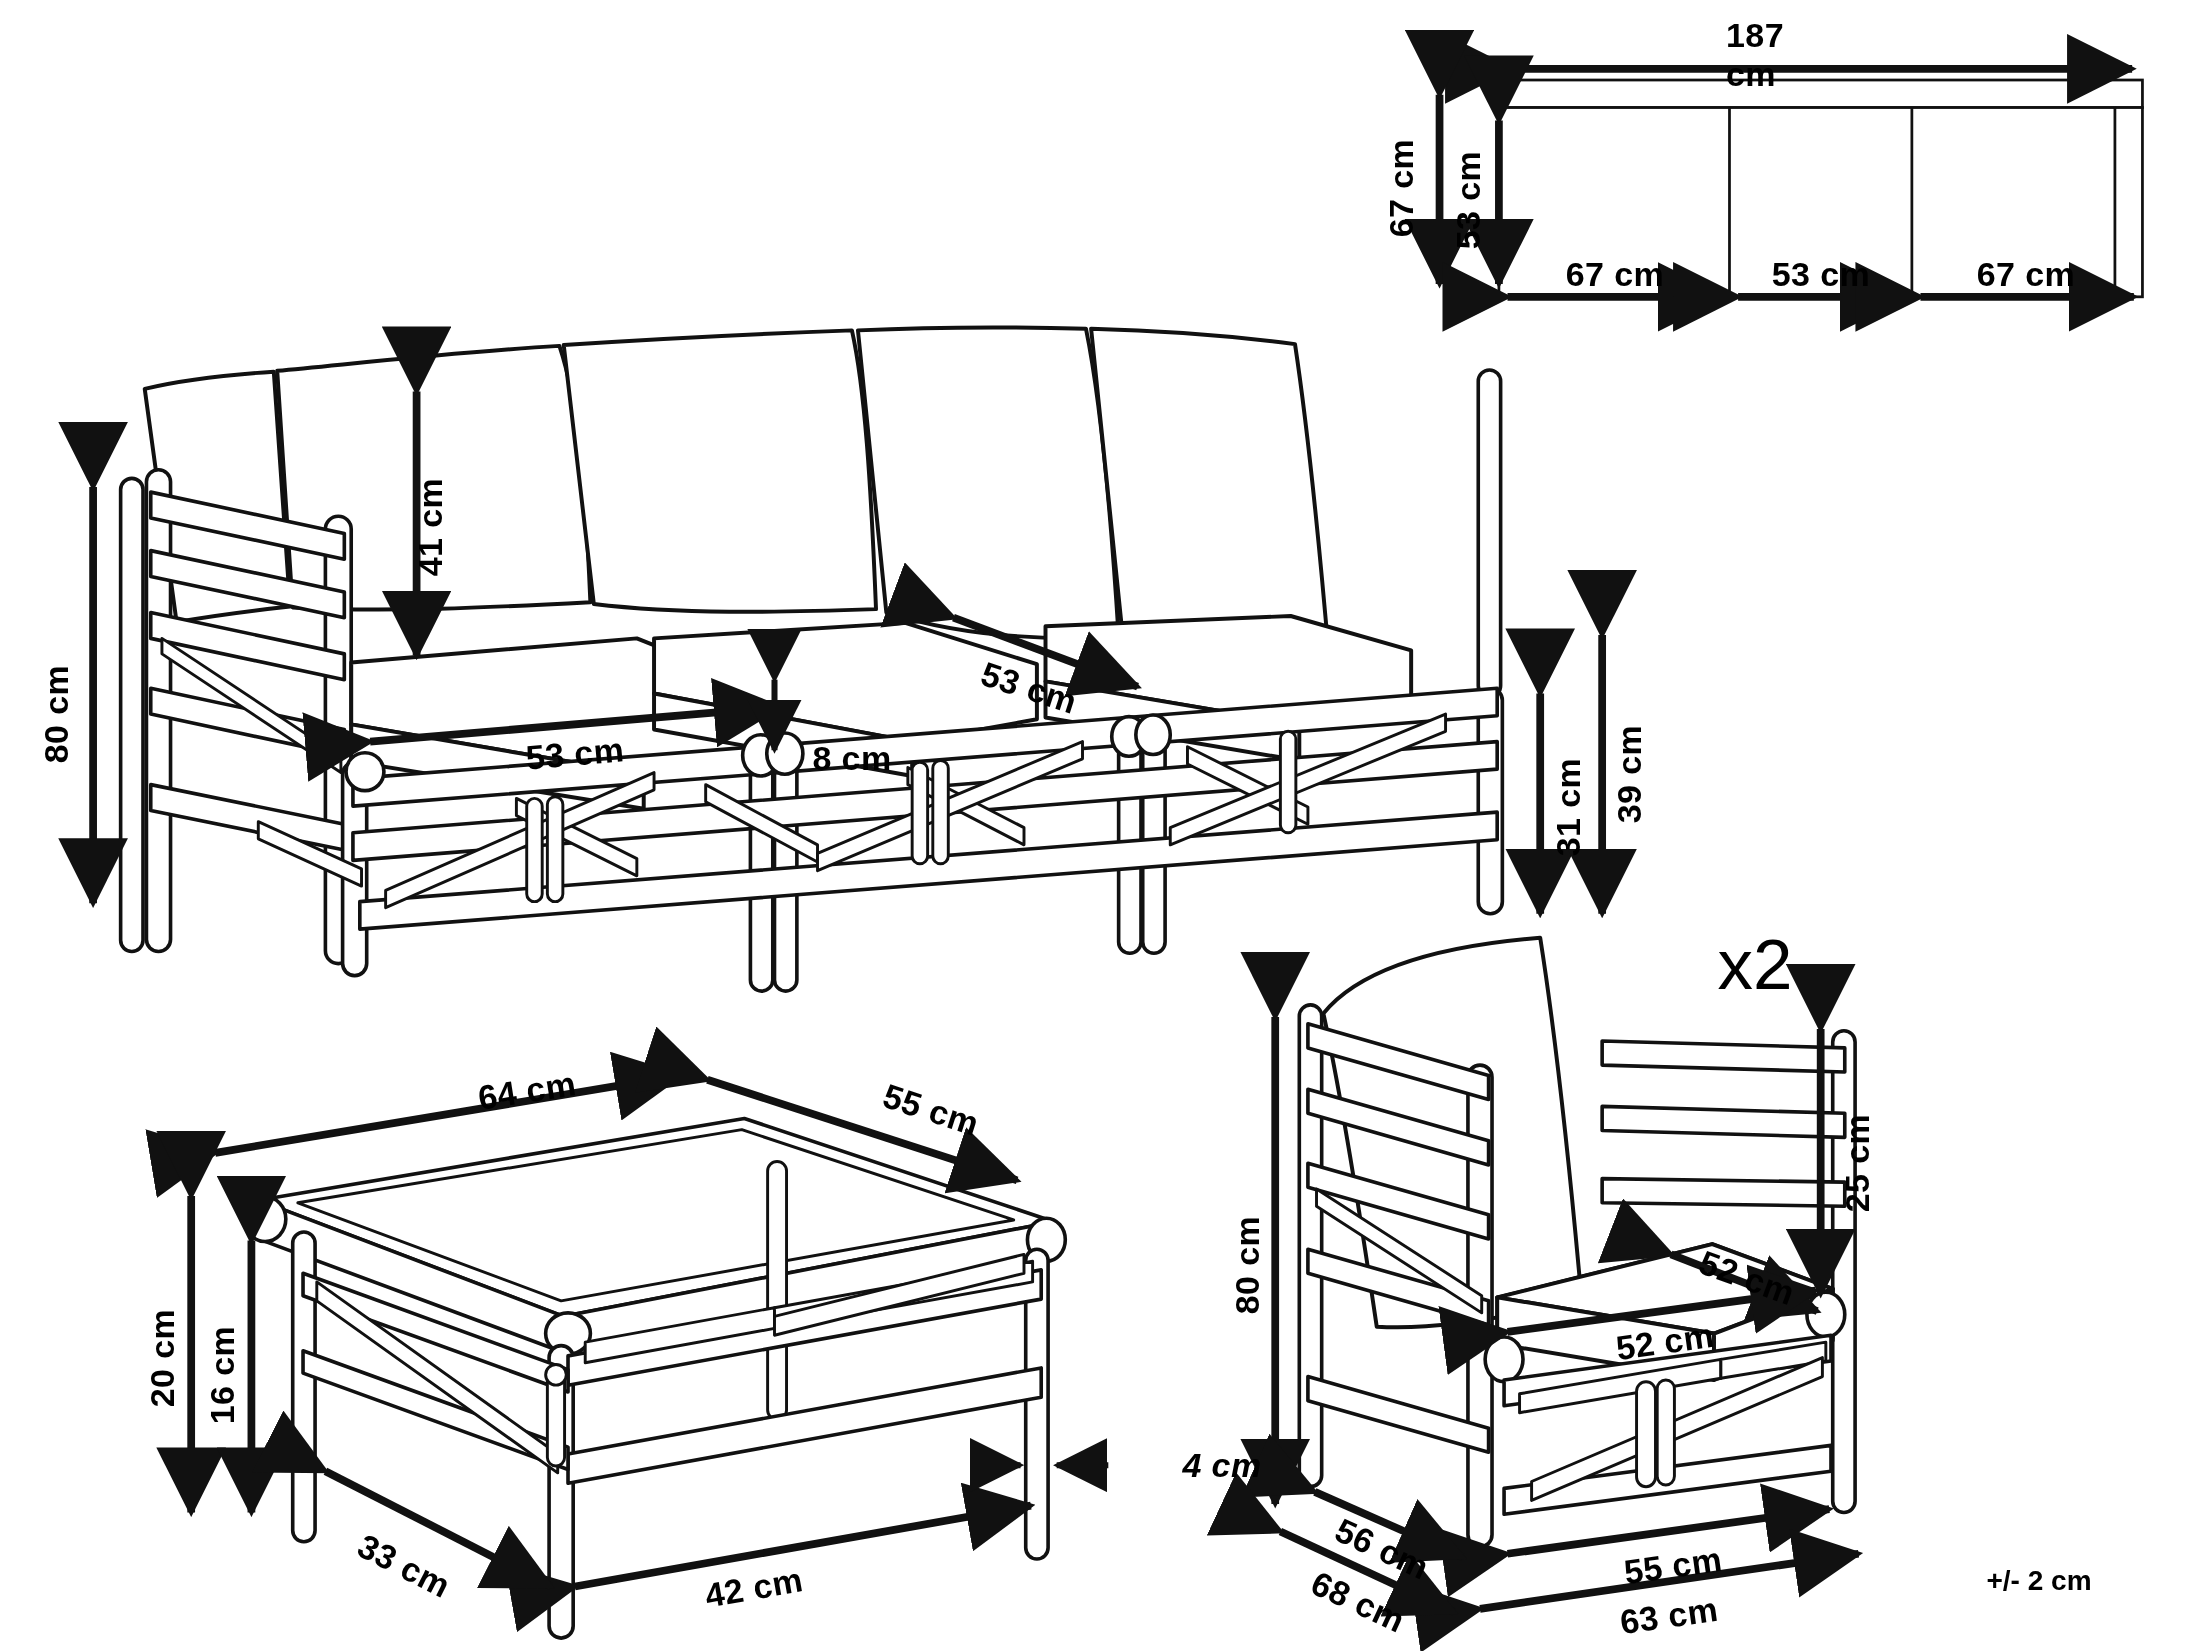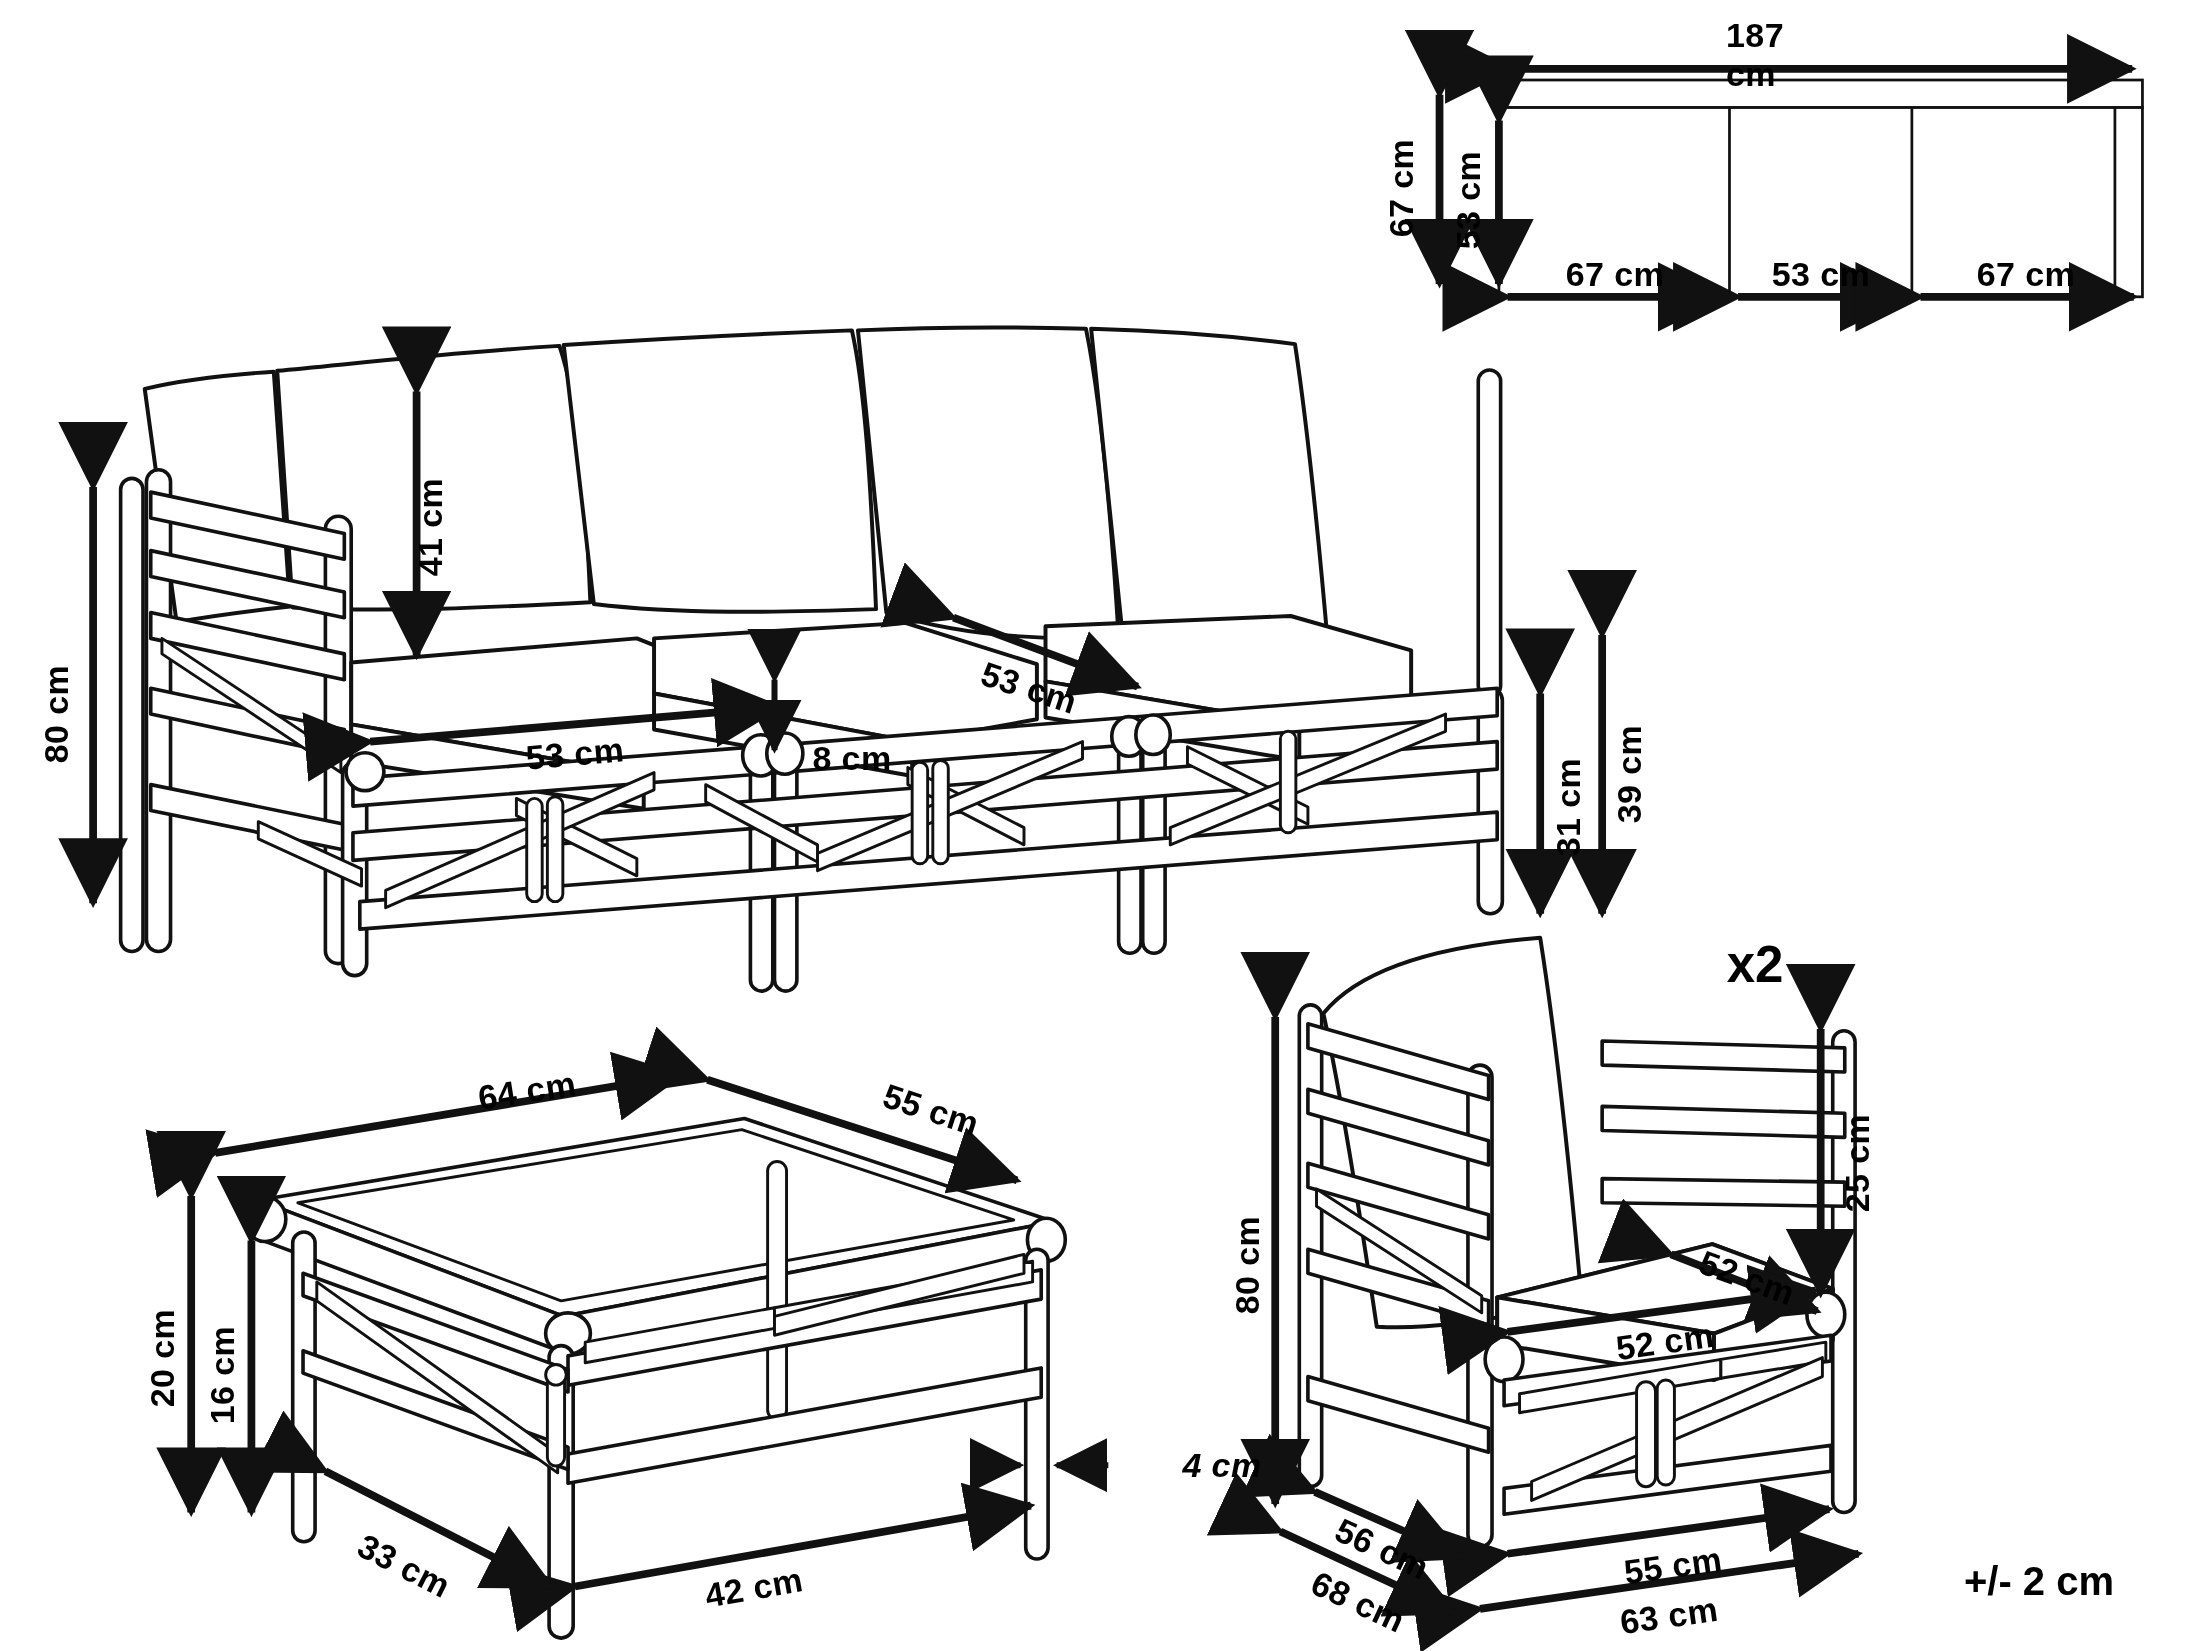--- a/index.html
+++ b/index.html
@@ -19,25 +19,25 @@
   .arrowhead{fill:#111111;}
   .dimtext{
     font-family:"Liberation Sans", sans-serif;
     font-weight:bold;
     fill:#141414;
     font-size:34px;
     letter-spacing:0.4px;
   }
   .bigtext{
     font-family:"Liberation Sans", sans-serif;
-    font-weight:bold;fill:#141414;font-size:51px;
+    font-weight:normal;fill:#141414;font-size:71px;
   }
   .tol{
     font-family:"Liberation Sans", sans-serif;
-    font-weight:bold;fill:#141414;font-size:40px;
+    font-weight:bold;fill:#141414;font-size:28px;
   }
 </style>
 </head>
 <body>
 
 <div id="stage">
 <svg id="dwg" viewBox="0 0 2559 1919">
   <defs>
     <marker id="ah" markerWidth="9" markerHeight="9" refX="8.4" refY="4.5" orient="auto" markerUnits="strokeWidth">
       <path d="M0,0 L9,4.5 L0,9 z" class="arrowhead"></path>

